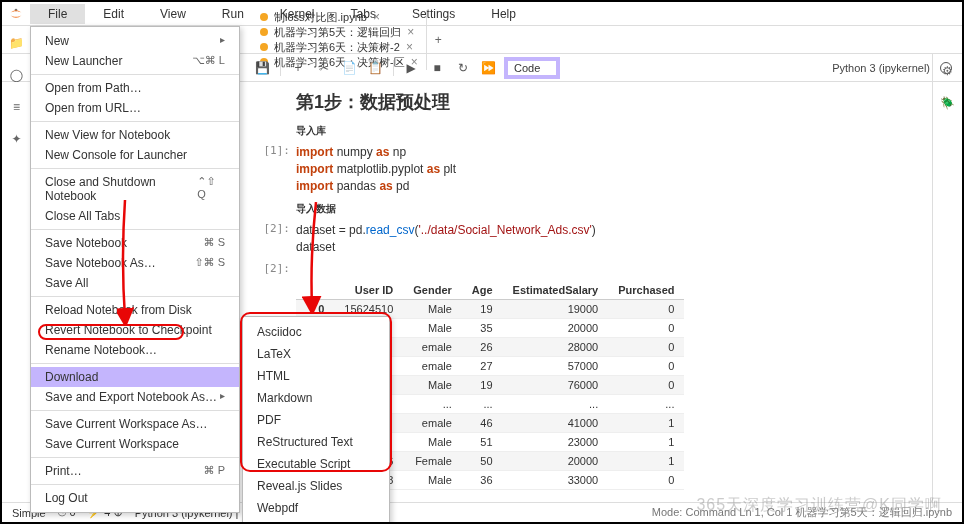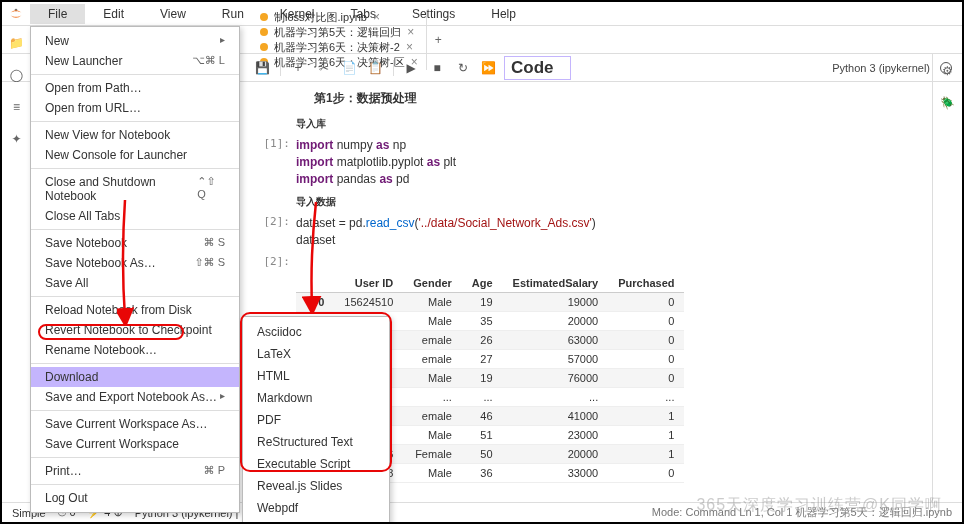--- a/index.html
+++ b/index.html
@@ -9,44 +9,44 @@
 .menuitem { padding: 3px 18px; cursor: pointer; }
 .menuitem.active { background: #e0e0e0; }
 .tabbar { display: flex; align-items: center; height: 28px; border-bottom: 1px solid #ddd; padding-left: 250px; gap: 0; }
 .tab { display: flex; align-items: center; padding: 0 8px; height: 100%; border-right: 1px solid #ddd; gap: 6px; font-size: 11px; }
 .tab .dot { width: 8px; height: 8px; border-radius: 50%; }
 .tab .close { color: #888; font-size: 12px; }
 .tab-add { padding: 0 8px; color: #666; }
 .toolbar { display: flex; align-items: center; height: 28px; border-bottom: 1px solid #ddd; padding-left: 250px; padding-right: 10px; gap: 4px; }
 .tb-btn { width: 22px; height: 20px; display: flex; align-items: center; justify-content: center; color: #555; }
 .tb-sep { width: 1px; height: 16px; background: #ddd; margin: 0 2px; }
-.tb-select { border: 1px solid #c4b5fd; padding: 1px 16px 1px 6px; font-size: 17px; font-weight: bold; }
+.tb-select { border: 4px solid #c4b5fd; padding: 1px 16px 1px 6px; font-size: 11px; }
 .tb-kernel { margin-left: auto; font-size: 11px; color: #444; }
 .tb-circle { width: 12px; height: 12px; border: 1px solid #555; border-radius: 50%; margin-left: 6px; }
 
 .leftbar { position: absolute; left: 0; top: 24px; width: 30px; height: calc(100% - 44px); border-right: 1px solid #ddd; display: flex; flex-direction: column; align-items: center; padding-top: 10px; gap: 18px; color: #666; }
 .rightbar { position: absolute; right: 0; top: 52px; width: 30px; height: calc(100% - 72px); border-left: 1px solid #ddd; display: flex; flex-direction: column; align-items: center; padding-top: 10px; gap: 18px; color: #666; }
 
 .dropdown { position: absolute; left: 28px; top: 24px; width: 210px; background: #fff; border: 1px solid #bbb; box-shadow: 2px 2px 6px rgba(0,0,0,0.2); z-index: 100; padding: 4px 0; }
 .dd-item { display: flex; justify-content: space-between; padding: 3px 14px; font-size: 12px; }
 .dd-item.highlight { background: #c4b5fd; }
 .dd-item .shortcut { color: #666; font-size: 11px; }
 .dd-sep { height: 1px; background: #ddd; margin: 3px 0; }
 .dd-caret { color: #666; font-size: 10px; }
 
 .submenu { position: absolute; left: 240px; top: 314px; width: 148px; background: #fff; border: 1px solid #bbb; box-shadow: 2px 2px 6px rgba(0,0,0,0.2); z-index: 101; padding: 4px 0; }
 .sm-item { padding: 4px 14px; font-size: 12px; }
 
 .content { position: absolute; left: 250px; top: 80px; right: 30px; bottom: 20px; overflow: hidden; padding: 4px 10px; }
-.nb h2 { font-size: 12px; font-weight: 700; margin: 4px 0 10px 52px; }
+.nb h2 { font-size: 18px; font-weight: 700; margin: 4px 0 10px 34px; }
 .nb h3 { font-size: 10px; font-weight: 700; margin: 8px 0 6px 34px; }
 .cell { display: flex; margin-bottom: 6px; }
 .prompt { width: 34px; color: #888; font-family: Menlo, monospace; font-size: 11px; text-align: right; padding-right: 6px; }
 .code { font-family: Menlo, monospace; font-size: 12px; line-height: 1.4; }
-.kw { color: #701a75; font-weight: bold; }
+.kw { color: #c2410c; font-weight: bold; }
 .fn { color: #0066cc; }
 .str { color: #a31515; }
 
 table.data { border-collapse: collapse; font-size: 11px; margin-left: 34px; }
 table.data th, table.data td { padding: 3px 10px; text-align: right; border-bottom: 1px solid #eee; }
 table.data th { font-weight: 700; border-bottom: 1px solid #ccc; }
 table.data tbody tr:nth-child(odd) { background: #f5f5f5; }
 table.data td:first-child, table.data th:first-child { font-weight: 700; }
 
 .statusbar { position: absolute; bottom: 0; left: 0; right: 0; height: 20px; border-top: 1px solid #ddd; display: flex; align-items: center; padding: 0 10px; font-size: 11px; gap: 12px; }
@@ -170,21 +170,21 @@
             <td>Male</td>
             <td>35</td>
             <td>20000</td>
             <td>0</td>
           </tr>
           <tr>
             <td></td>
             <td></td>
             <td>emale</td>
             <td>26</td>
-            <td>63000</td>
+            <td>28000</td>
             <td>0</td>
           </tr>
           <tr>
             <td></td>
             <td></td>
             <td>emale</td>
             <td>27</td>
             <td>57000</td>
             <td>0</td>
           </tr>

